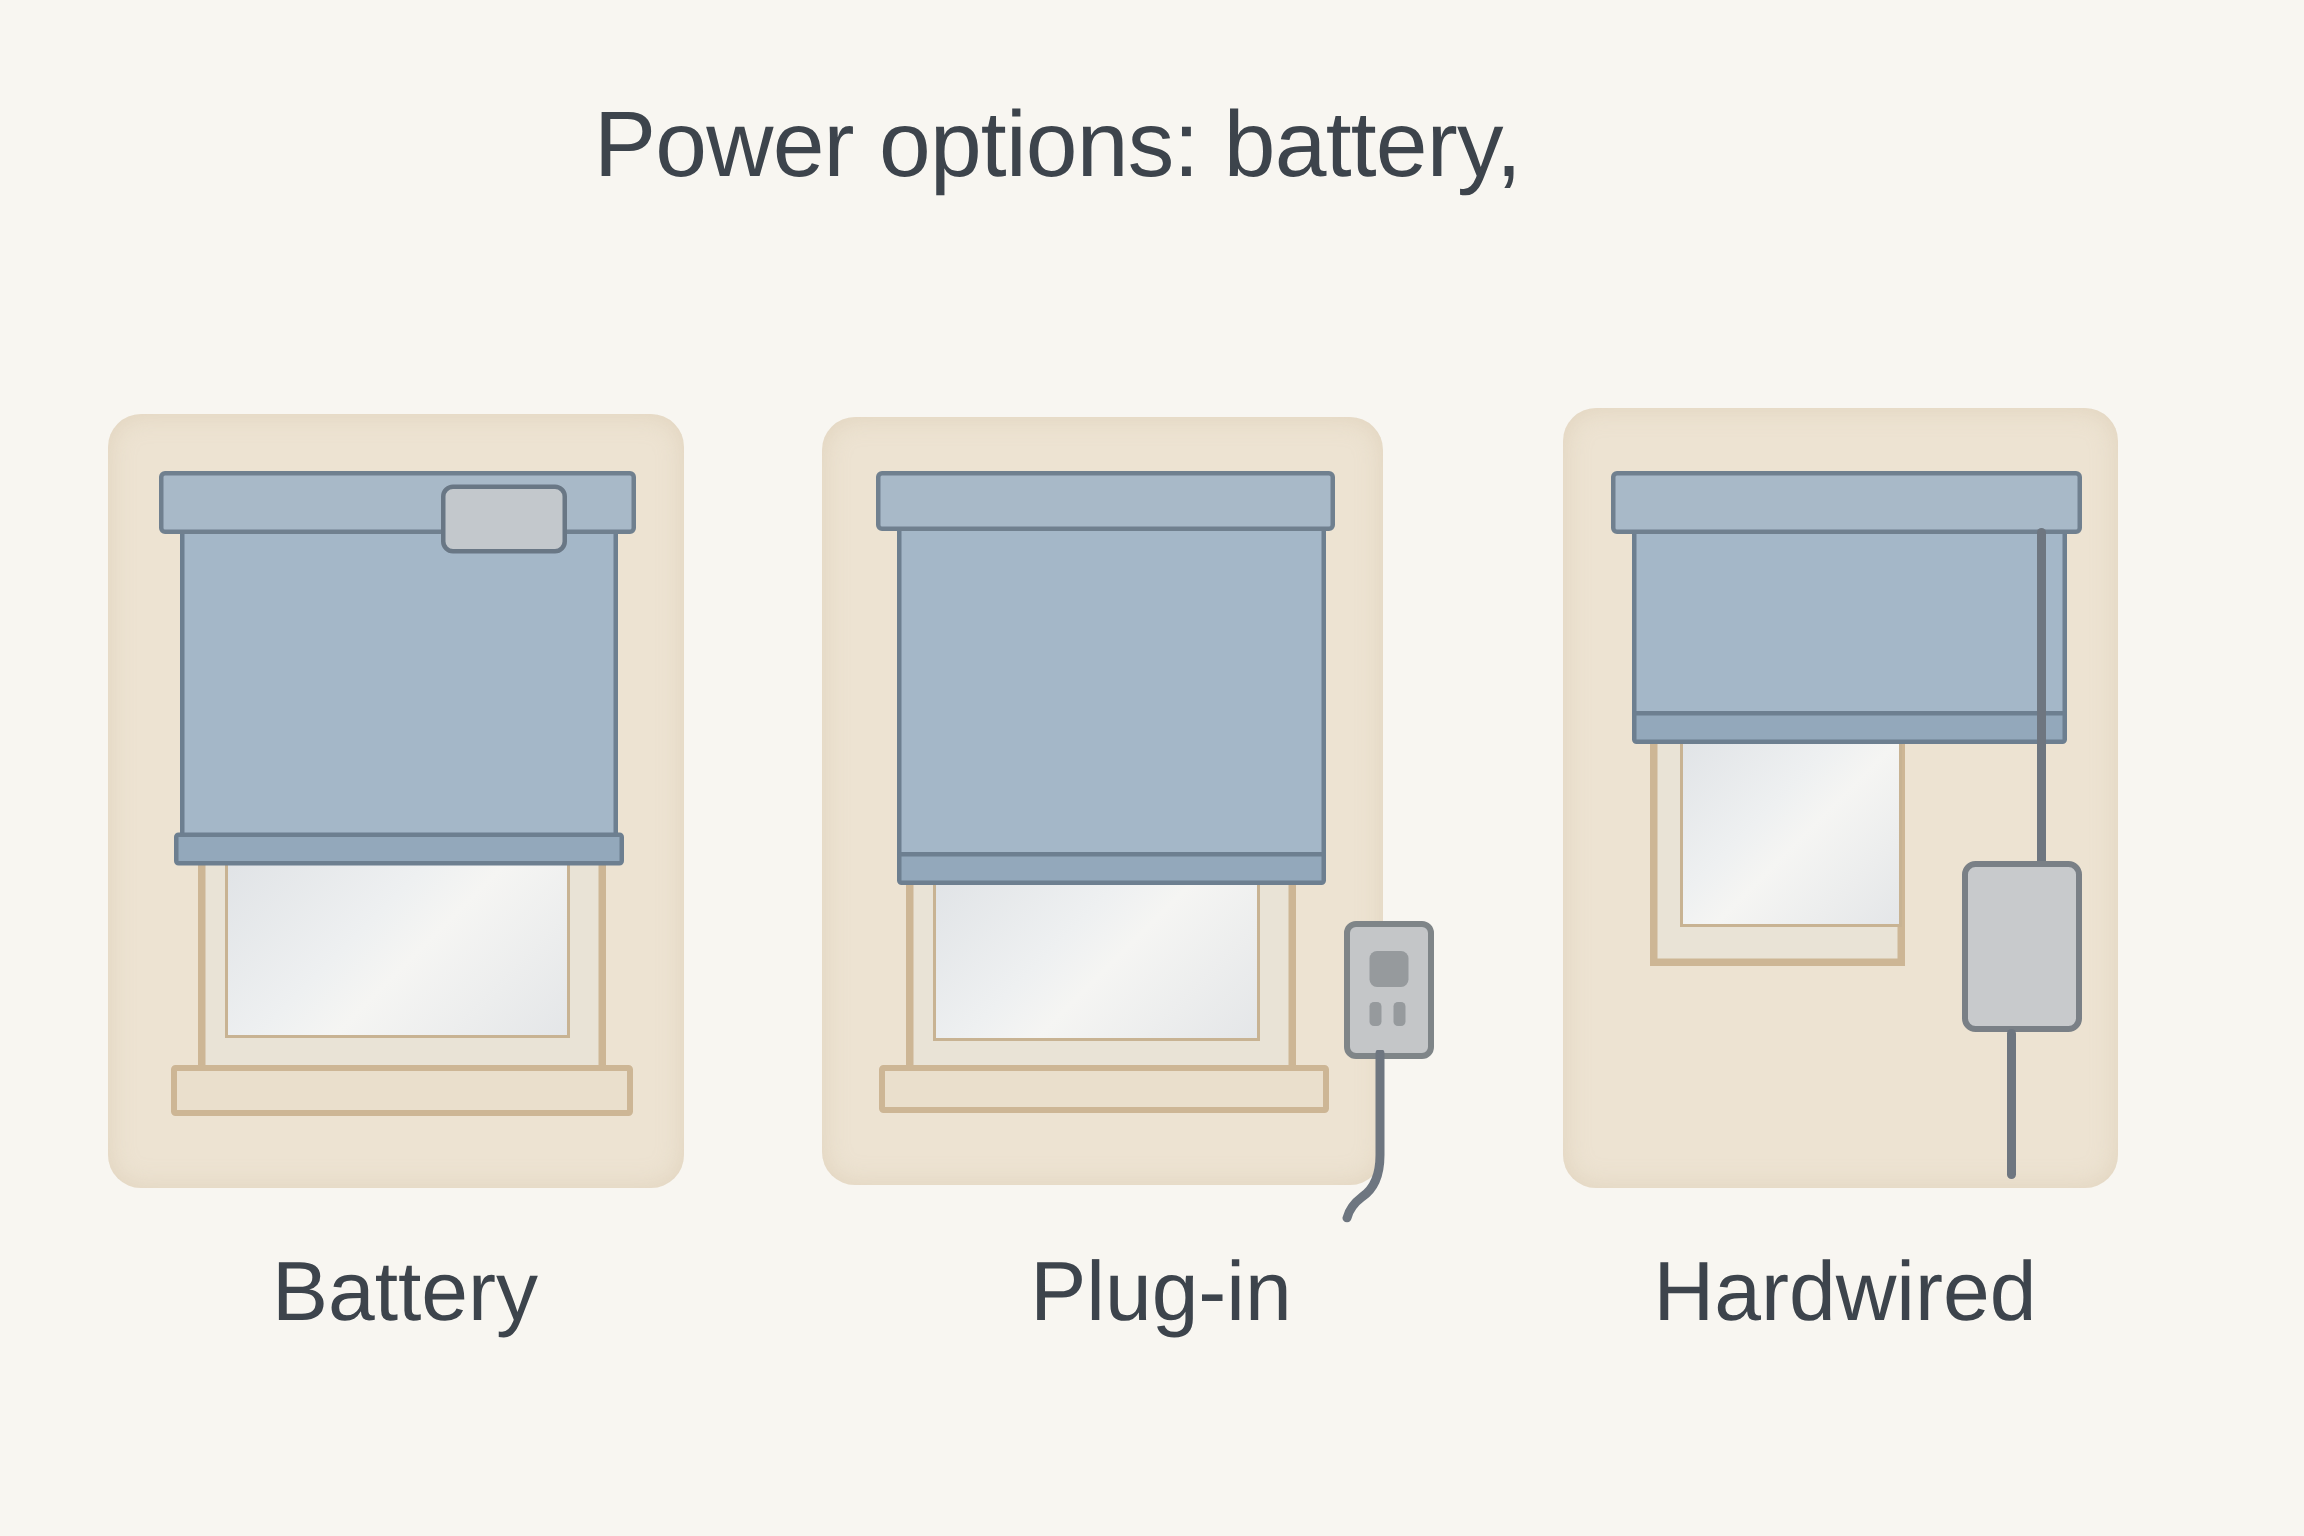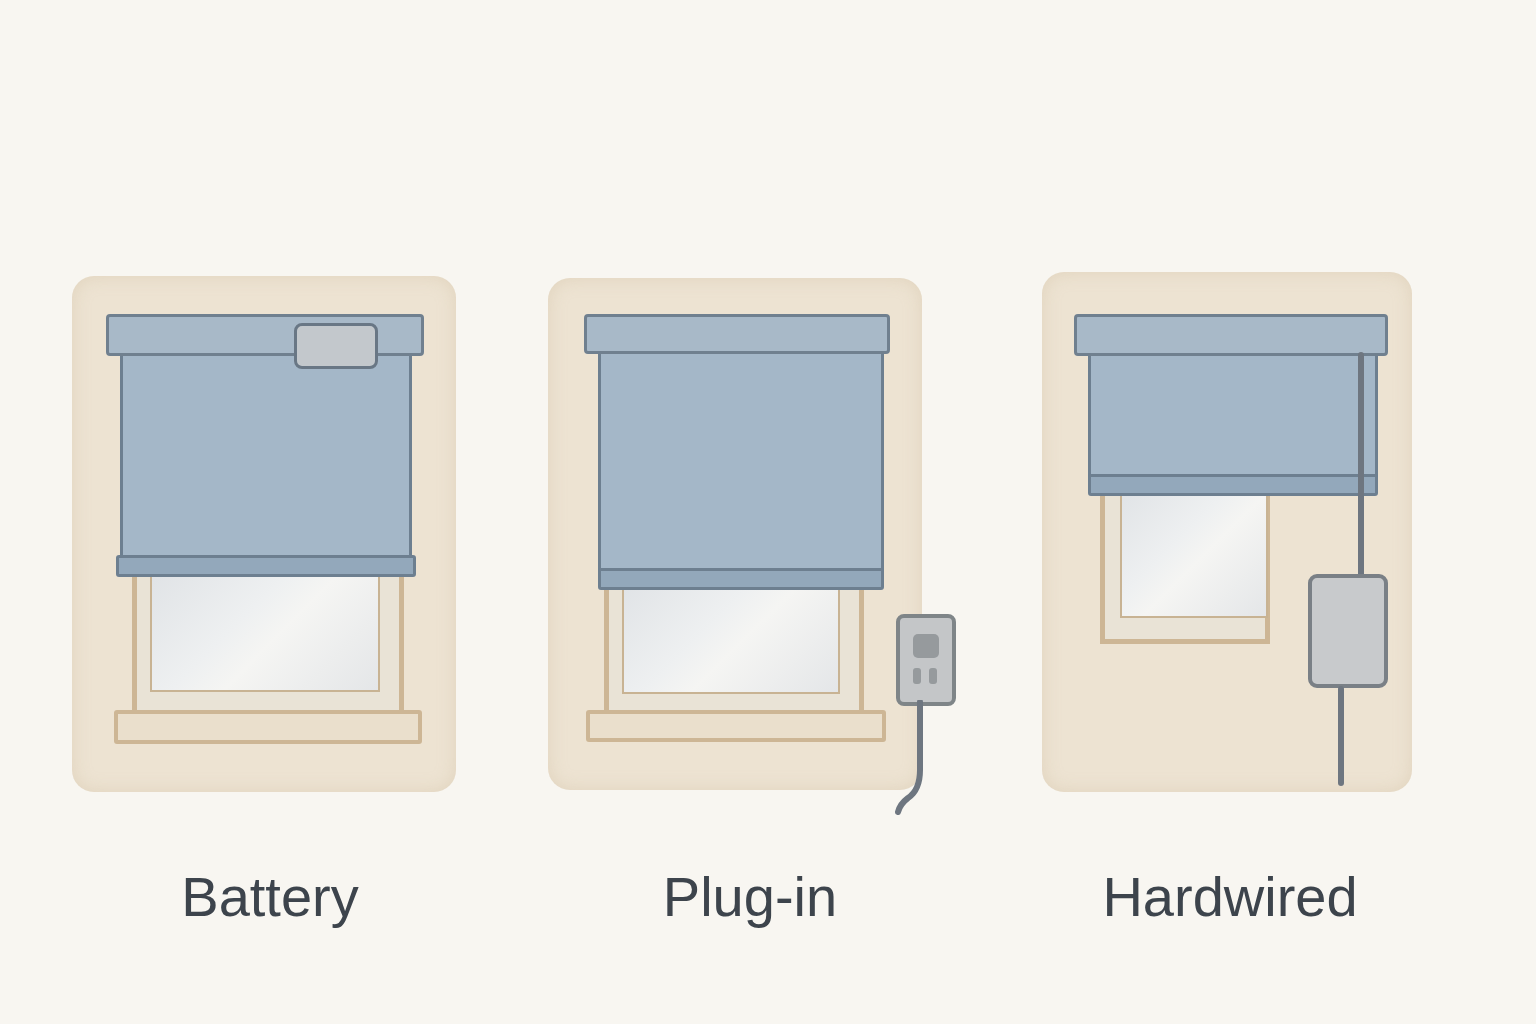--- a/index.html
+++ b/index.html
@@ -44,27 +44,28 @@
     }
     .outlet {
       position: absolute; background: #c4c6c8; border: 4px solid #7f8588; border-radius: 8px;
     }
     .outlet .socket { position: absolute; background: #969a9d; border-radius: 5px; }
     .box {
       position: absolute; background: #c8cacc; border: 4px solid #7a8086; border-radius: 9px;
     }
     .wire { position: absolute; background: #6e7680; border-radius: 3px; }
     .label {
-      position: absolute; font-size: 56px; text-align: center; color: #3d444c; margin-top: 36px;
+      position: absolute; font-size: 56px; text-align: center; color: #3d444c;
     }
   </style>
 </head>
 <body>
 
 <div class="title">
+  <span class="l1">Power options: battery,</span>
 </div>
 
 <div>
   <div class="panel" style="left:72px;top:276px;width:384px;height:516px;"></div>
   <div class="frame" style="left:132px;top:560px;width:262px;height:148px;"></div>
   <div class="glass" style="left:150px;top:570px;width:226px;height:118px;"></div>
   <div class="sill" style="left:114px;top:710px;width:300px;height:26px;"></div>
   <div class="shade" style="left:120px;top:352px;width:286px;height:210px;"></div>
   <div class="bottombar" style="left:116px;top:555px;width:294px;height:16px;"></div>
   <div class="headrail" style="left:106px;top:314px;width:312px;height:36px;"></div>
@@ -95,14 +96,14 @@
   <div class="glass" style="left:1120px;top:486px;width:144px;height:128px;"></div>
   <div class="shade" style="left:1088px;top:350px;width:284px;height:134px;"></div>
   <div class="bottombar" style="left:1088px;top:474px;width:284px;height:16px;"></div>
   <div class="headrail" style="left:1074px;top:314px;width:308px;height:36px;"></div>
   <div class="wire" style="left:1358px;top:352px;width:6px;height:226px;"></div>
   <div class="box" style="left:1308px;top:574px;width:72px;height:106px;"></div>
   <div class="wire" style="left:1338px;top:686px;width:6px;height:100px;"></div>
 </div>
 
 <div class="label" style="left:120px;top:828px;width:300px;">Battery</div>
-<div class="label" style="left:600px;top:828px;width:300px;">Plug-in</div>
+<div class="label" style="left:624px;top:828px;width:300px;">Plug-in</div>
 <div class="label" style="left:1070px;top:828px;width:320px;">Hardwired</div>
 
 </body></html>

